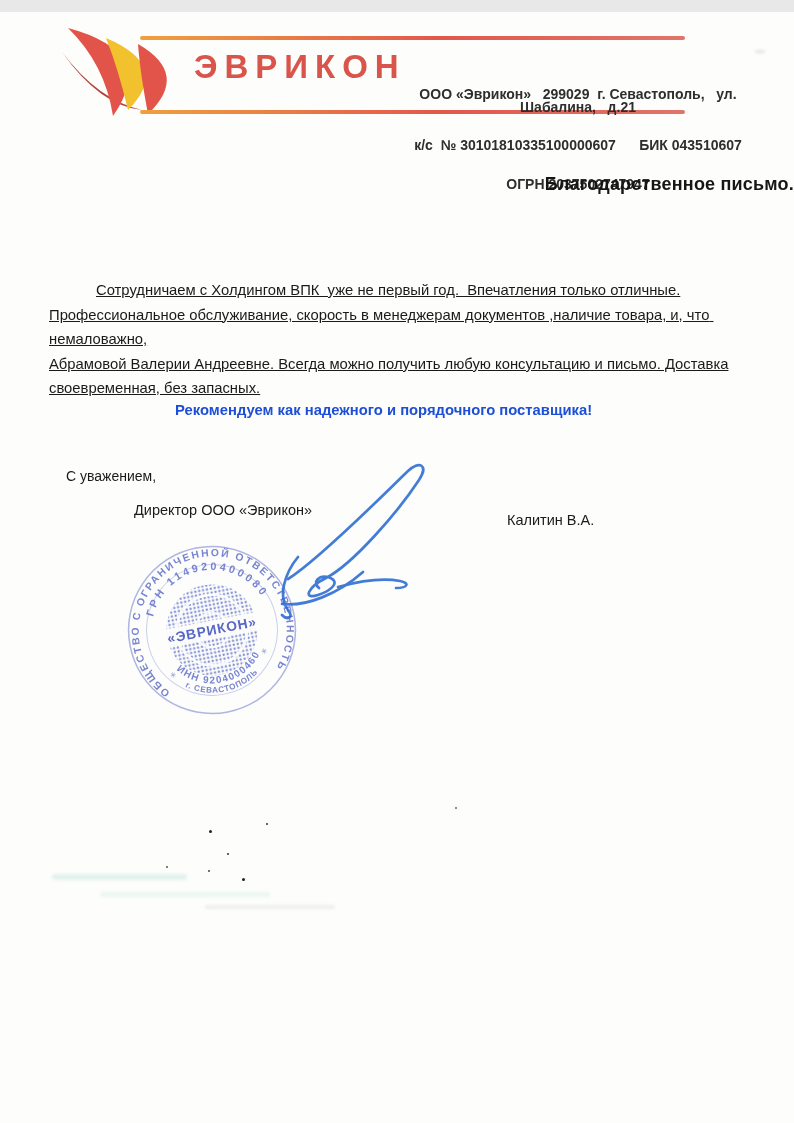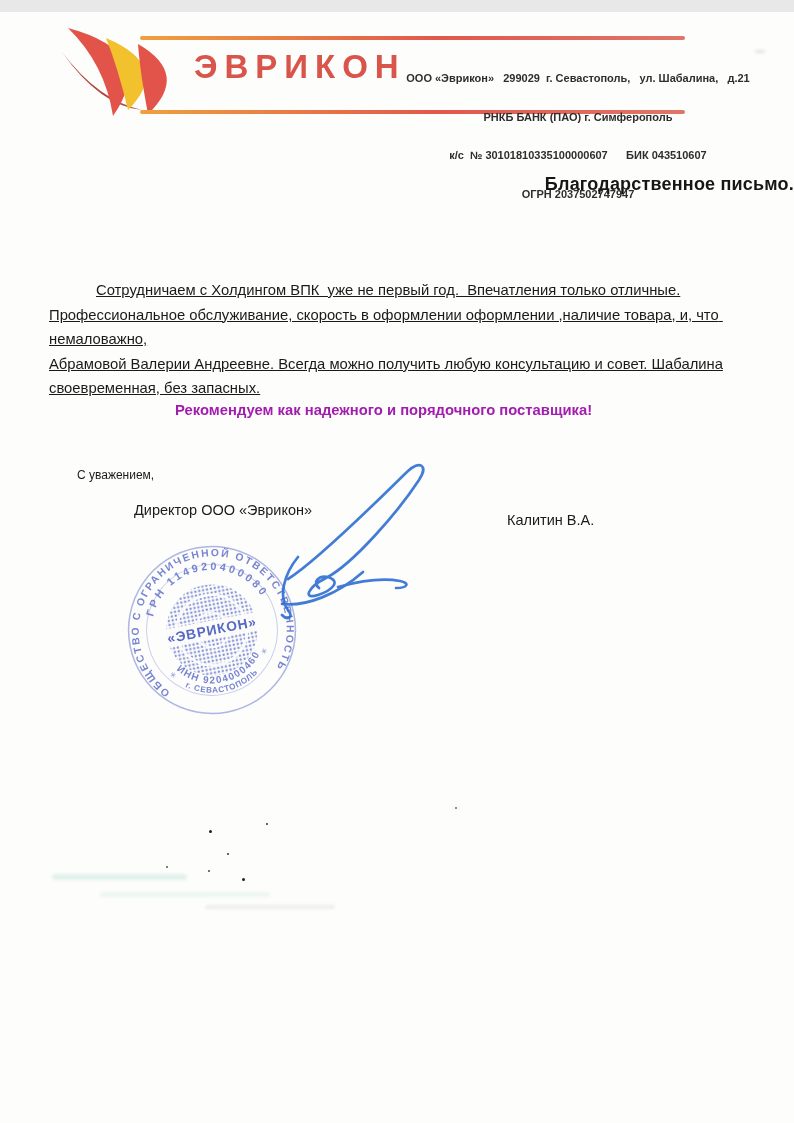--- a/index.html
+++ b/index.html
@@ -21,43 +21,43 @@
     color:#d9544a; white-space:nowrap;
   }
   .rule {
     position:absolute; left:140px; width:545px; height:3.5px;
     background:linear-gradient(90deg,#efa03e 0%, #e2574c 55%, #e0756a 100%);
     border-radius:2px;
   }
   .rule-top { top:24px; }
   .rule-bottom { top:98px; }
   .company-info {
-    position:absolute; left:402px; top:34px; width:352px;
-    text-align:center; font-size:11px; font-weight:bold;
+    position:absolute; left:402px; top:50px; width:352px;
+    text-align:center; font-size:14px; font-weight:bold;
     line-height:12.9px; color:#2e2e2e; white-space:pre-wrap;
   }
   
   .letter-title {
     position:absolute; left:0; top:162px; width:100%;
     text-align:right; font-size:18px; font-weight:bold; color:#161616;
     letter-spacing:.2px;
   }
   
   .letter-body {
     position:absolute; left:49px; top:266px; width:702px;
     font-size:14.8px; line-height:24.6px; color:#1a1a1a;text-decoration:underline;
   }
   .body-line { white-space:pre-wrap; }
   .body-line.indent { padding-left:47px; }
   .recommendation {
     position:absolute; left:175px; top:390px;
-    font-size:14.8px; font-weight:bold; color:#a21caf; white-space:pre-wrap;
+    font-size:14.8px; font-weight:bold; color:#1d4ed8; white-space:pre-wrap;
   }
   
-  .salutation { position:absolute; left:77px;  top:456px; font-size:12px; }
+  .salutation { position:absolute; left:66px;  top:456px; font-size:14px; }
   .signer-position { position:absolute; left:134px; top:490px; font-size:14.5px; }
   .signer-name { position:absolute; left:507px; top:500px; font-size:14.5px;text-align:right; }
   .signature-svg { position:absolute; left:258px; top:442px; width:215px; height:168px; z-index:3; }
   
   .stamp {
     position:absolute; left:126px; top:532px; width:172px; height:172px;
     transform:rotate(-11deg); opacity:.92; z-index:2;
   }
   .stamp text { font-family:"Liberation Sans", sans-serif; }
   
@@ -74,32 +74,31 @@
       <path d="M4,26 Q42,80 84,84 Q40,74 4,26 Z" fill="#b5443c"></path>
       <path d="M10,2 Q100,26 55,90 Q47,38 10,2 Z" fill="#e2544a"></path>
       <path d="M48,12 Q114,40 70,84 Q60,42 48,12 Z" fill="#f2c12e"></path>
       <path d="M80,18 Q132,48 90,88 Q82,46 80,18 Z" fill="#e2544a"></path>
     </svg>
     <div class="logo-text">ЭВРИКОН</div>
     <div class="rule rule-top"></div>
     <div class="rule rule-bottom"></div>
     <div class="company-info">
       <div>ООО «Эврикон»   299029  г. Севастополь,   ул. Шабалина,   д.21</div>
-      <div>РНКБ БАНК (ПАО) г. Симферополь</div>
       <div>к/с  № 30101810335100000607      БИК 043510607</div>
       <div>ОГРН 2037502747947</div>
     </div>
   </div>
 
   <div class="letter-title">Благодарственное письмо.</div>
 
   <div class="letter-body">
     <div class="body-line indent">Сотрудничаем с Холдингом ВПК  уже не первый год.  Впечатления только отличные.</div>
-    <div class="body-line">Профессиональное обслуживание, скорость в оформлении оформлении ,наличие товара, и, что немаловажно,</div>
-    <div class="body-line">Абрамовой Валерии Андреевне. Всегда можно получить любую консультацию и совет. Шабалина</div>
+    <div class="body-line">Профессиональное обслуживание, скорость в менеджерам документов ,наличие товара, и, что немаловажно,</div>
+    <div class="body-line">Абрамовой Валерии Андреевне. Всегда можно получить любую консультацию и письмо. Доставка</div>
     <div class="body-line">своевременная, без запасных.</div>
   </div>
   <div class="recommendation">Рекомендуем как надежного и порядочного поставщика!</div>
 
   <div class="salutation">С уважением,</div>
   <div class="signer-position">Директор ООО «Эврикон»</div>
   <div class="signer-name">Калитин В.А.</div>
 
   <svg class="signature-svg" viewBox="0 0 215 168">
     <g fill="none" stroke="#2f6fd2" stroke-width="2.7" stroke-linecap="round" stroke-linejoin="round" opacity="0.9">

